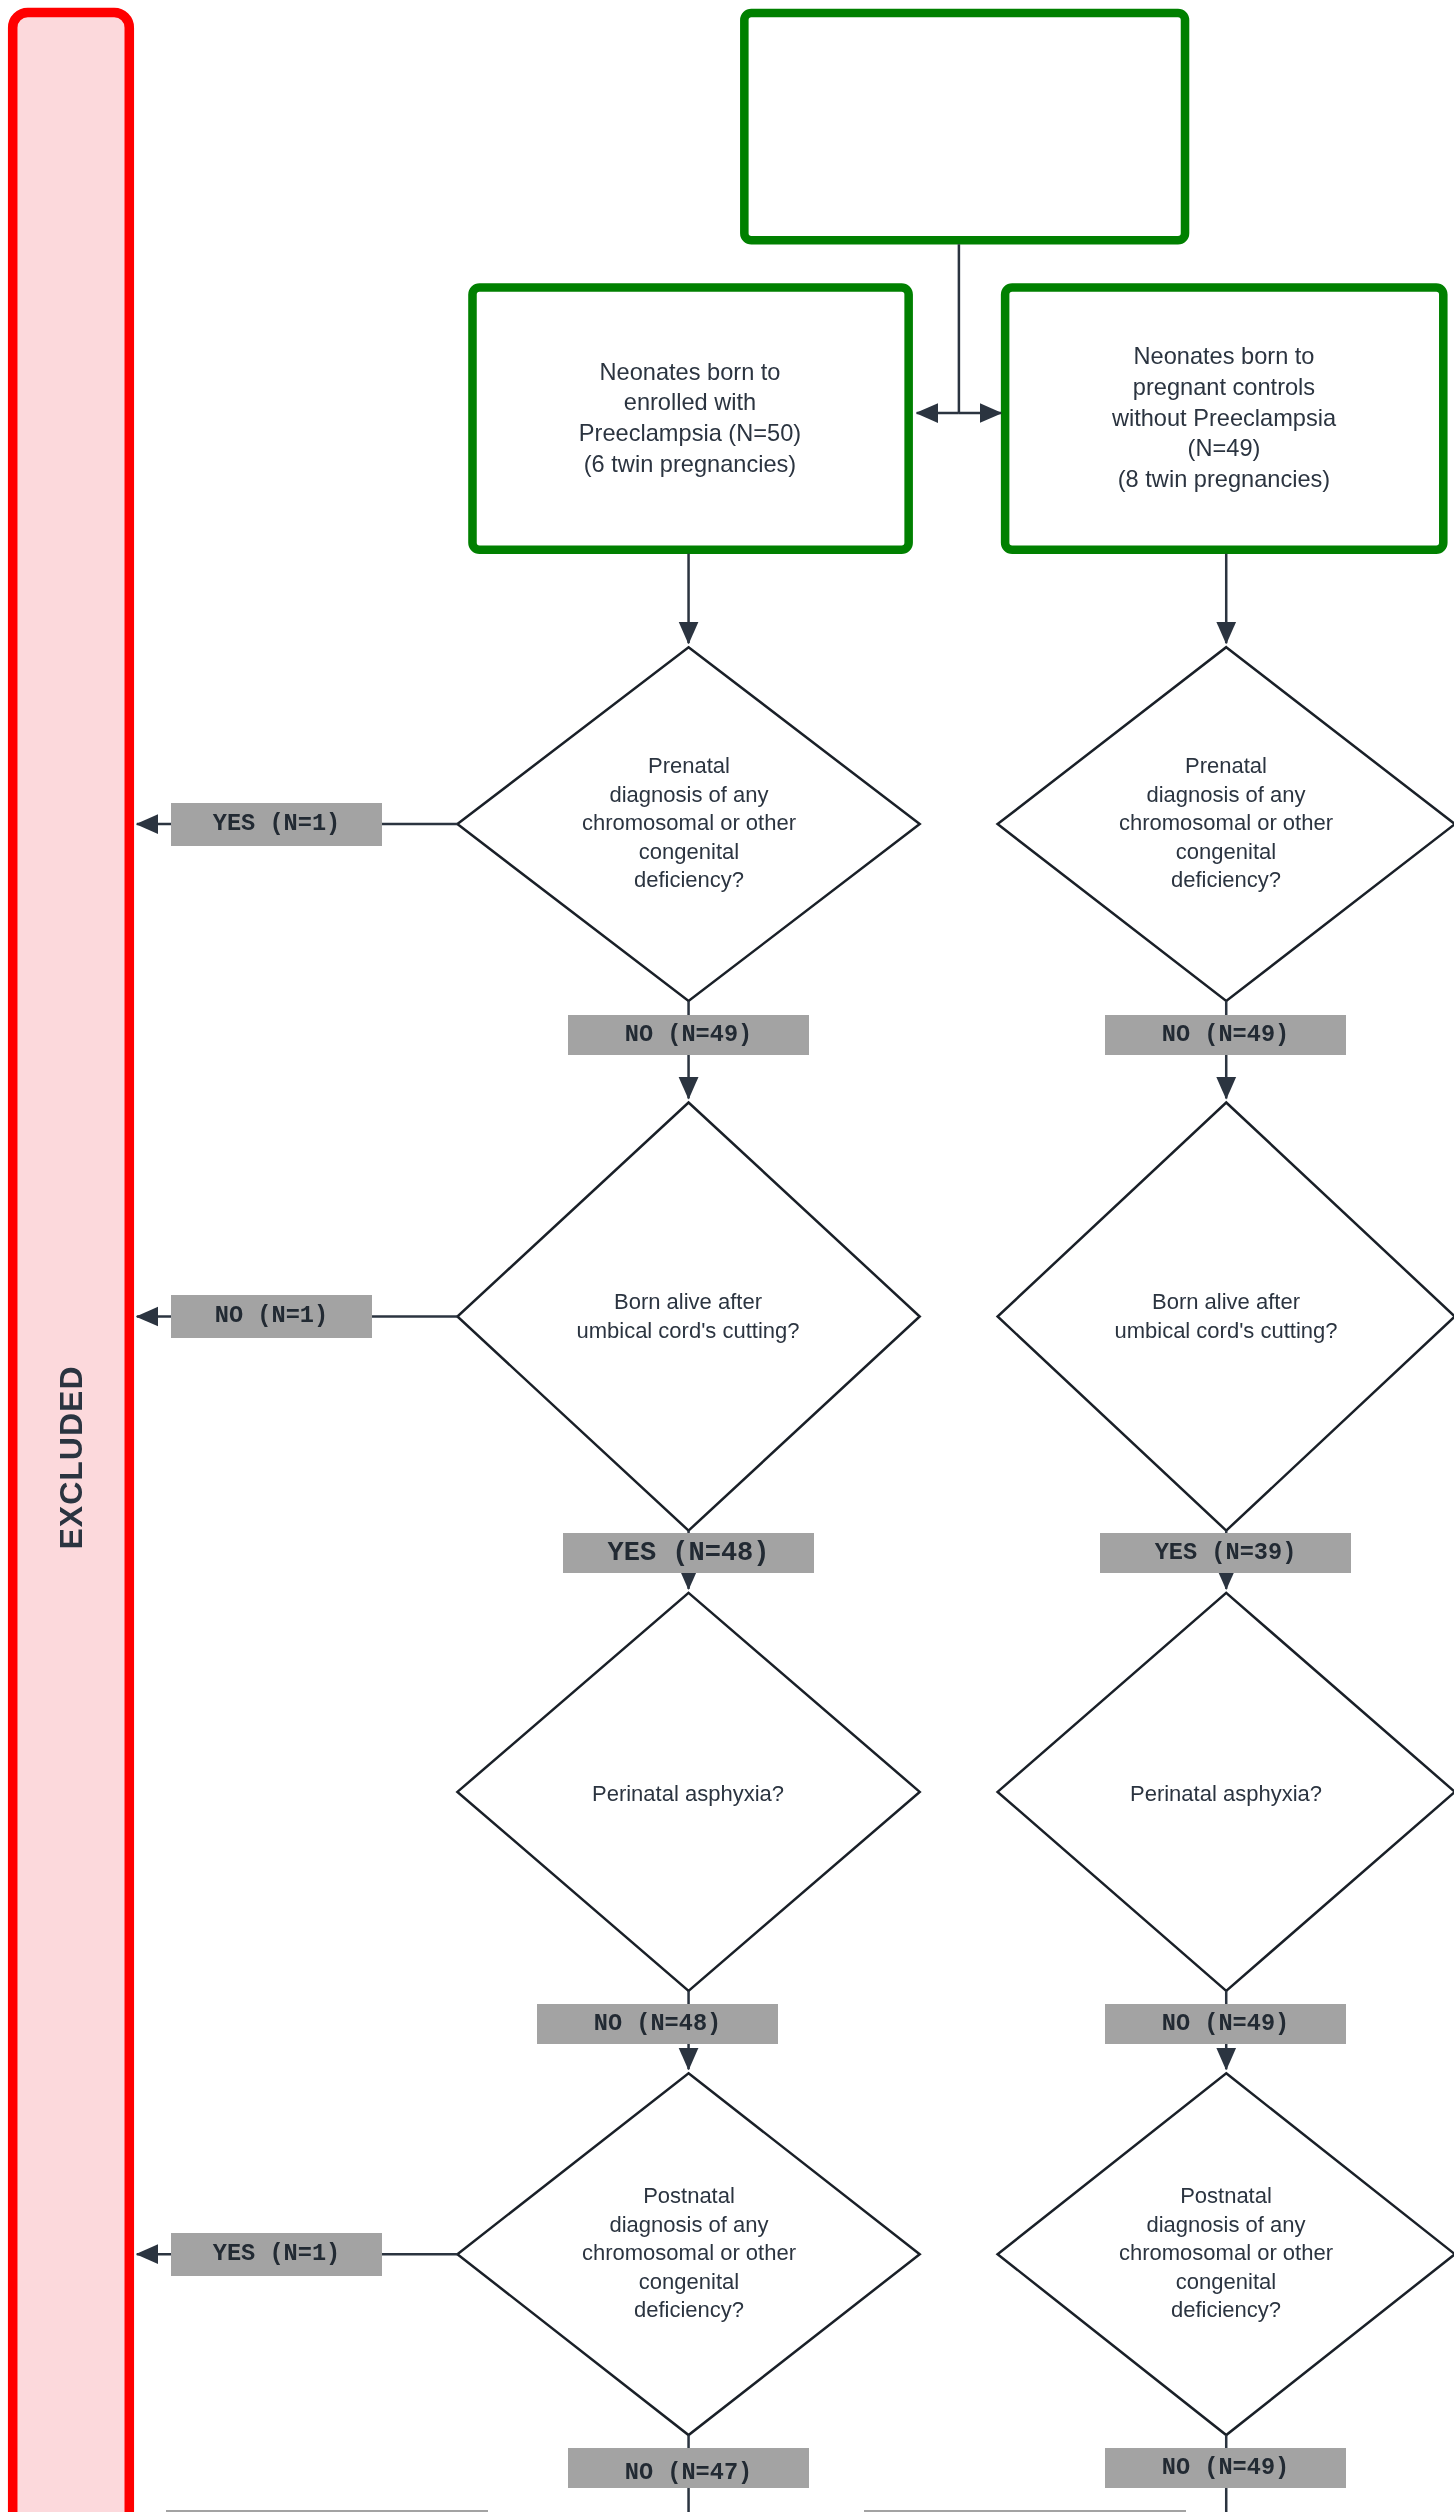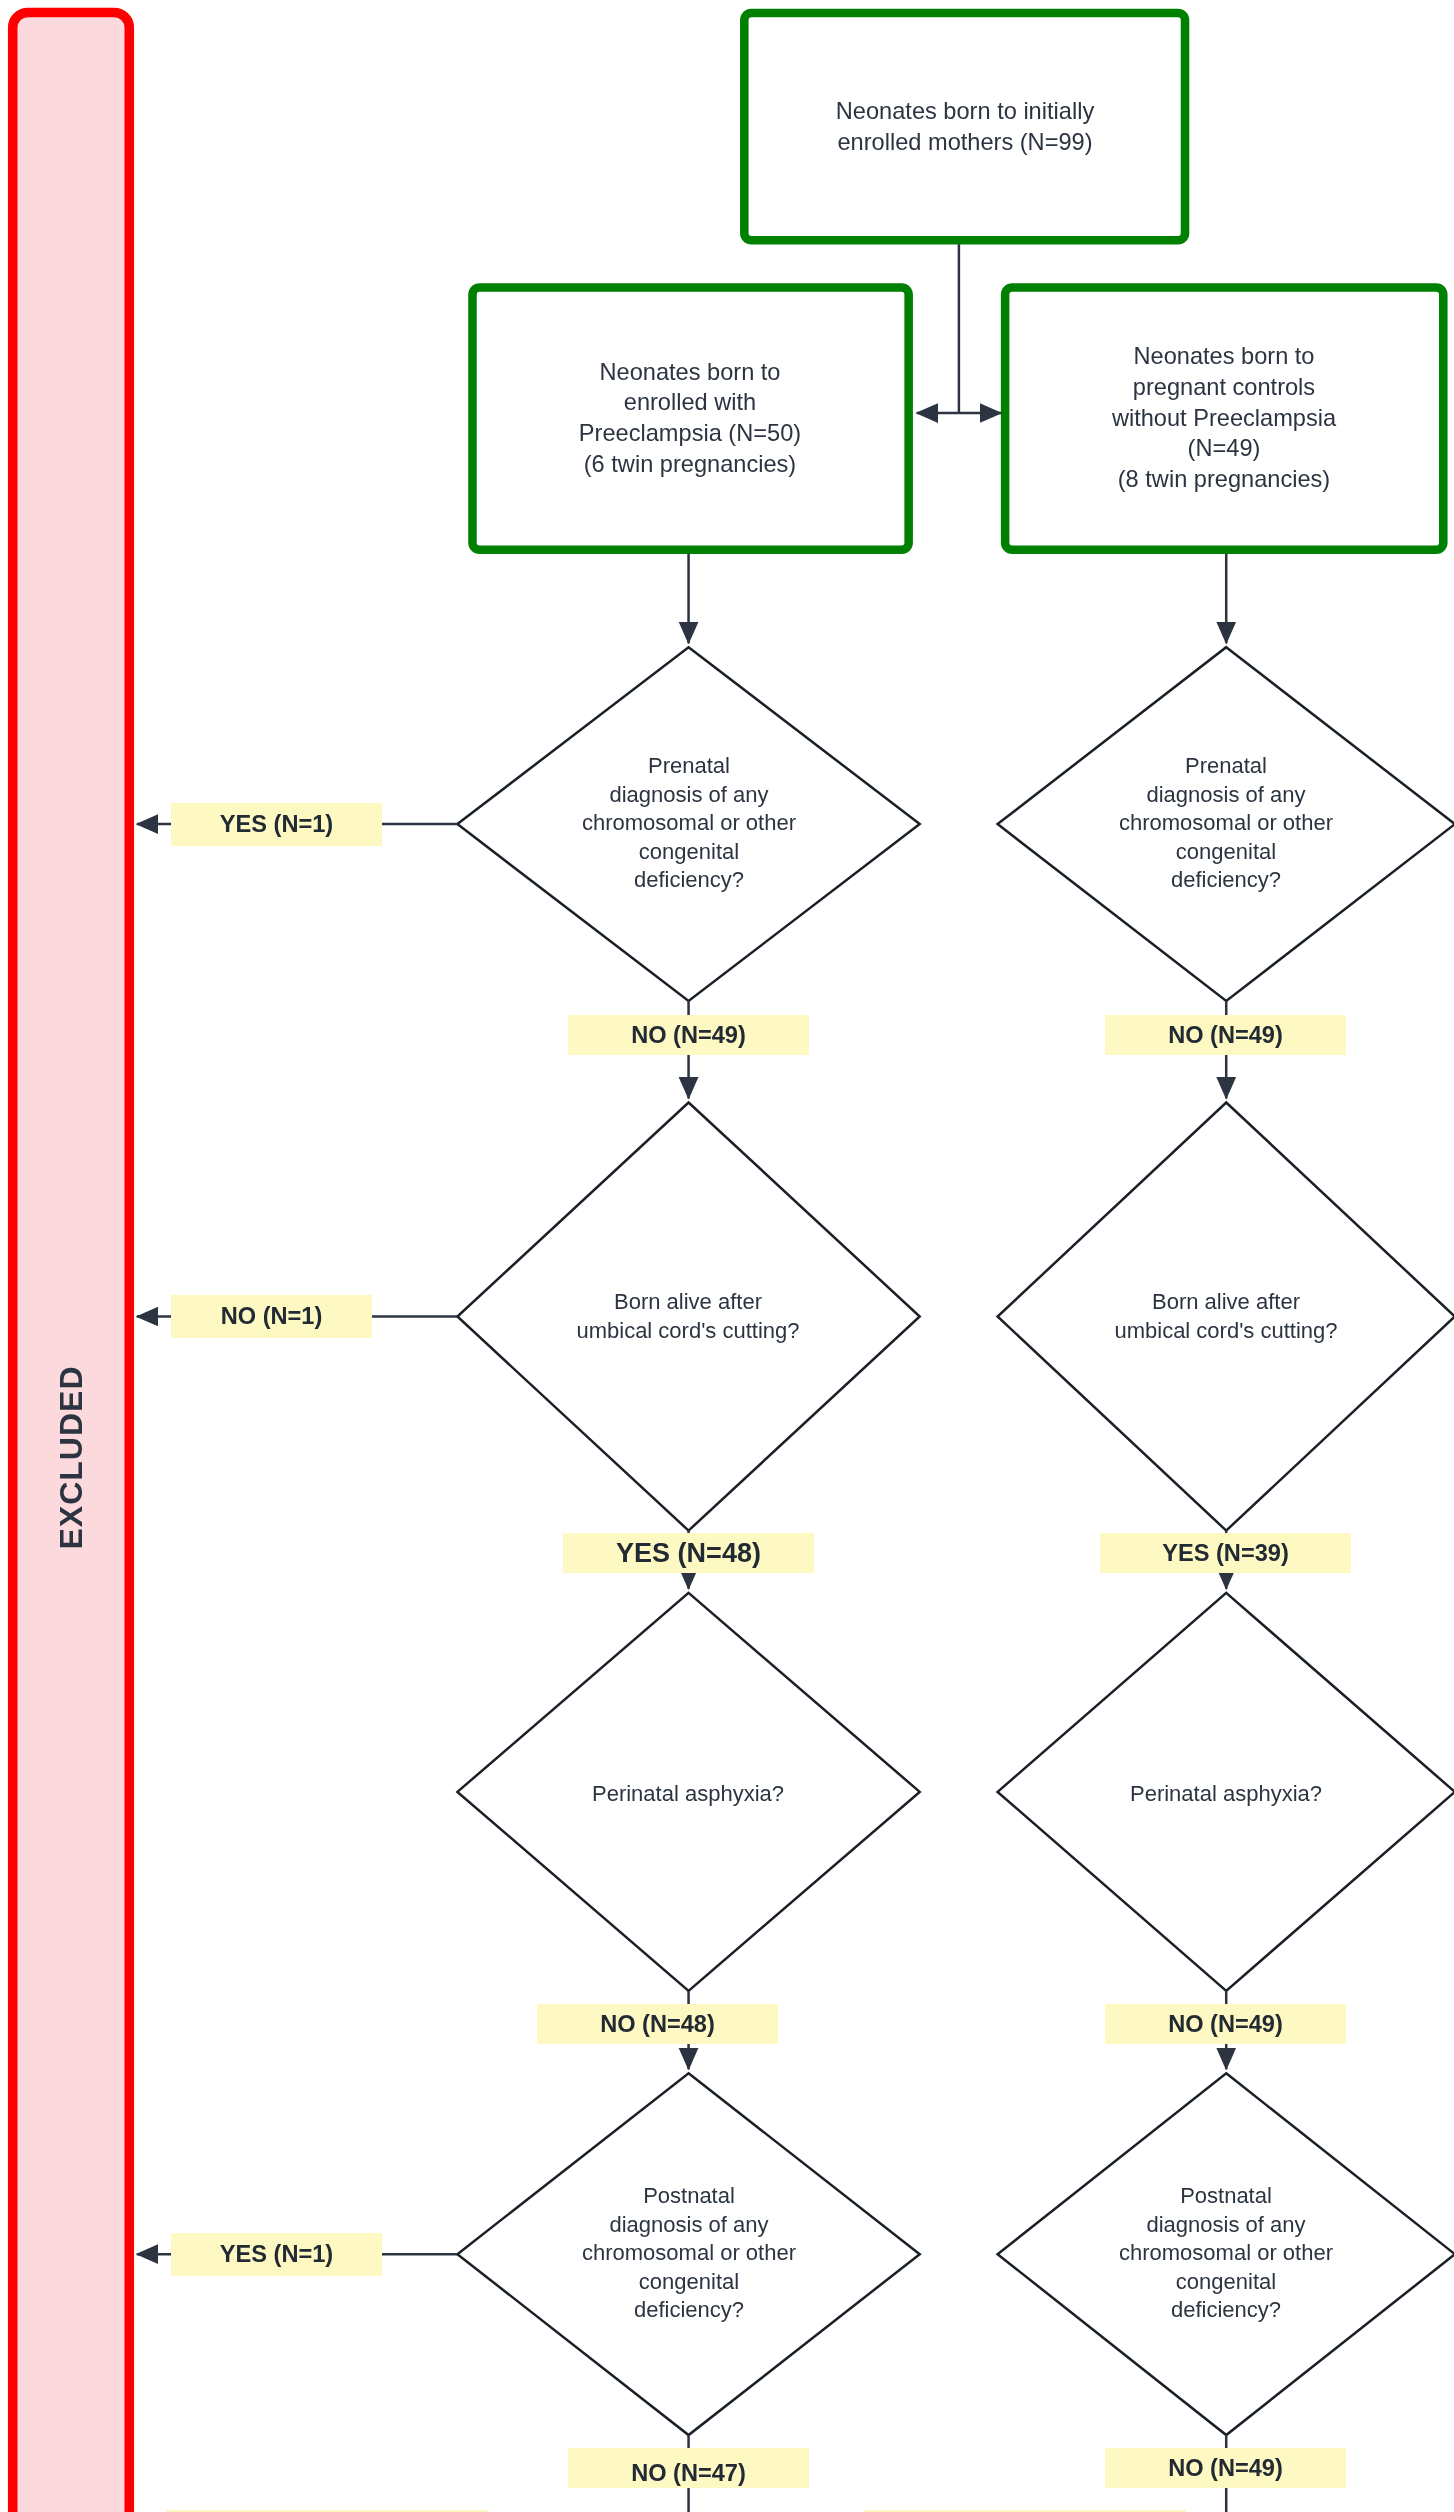--- a/index.html
+++ b/index.html
@@ -6,21 +6,21 @@
   #root{position:relative;width:1455px;height:2924px;background:#fff;
         font-family:"Liberation Sans","DejaVu Sans",sans-serif;}
   svg#canvas{position:absolute;left:0;top:0;width:1455px;height:2924px;}
 
   .node-text{position:absolute;display:flex;align-items:center;justify-content:center;
              text-align:center;color:#2b3440;line-height:1.30;pointer-events:none;}
   .node-text span{display:block;width:100%;}
 
   .edge-label{position:absolute;display:flex;align-items:center;justify-content:center;
               text-align:center;font-weight:bold;color:#222a33;line-height:1.22;
-              background:#fef9c3;}
+              background:#a3a3a3;font-family:Liberation Mono, monospace;}
 
   .excluded-label{position:absolute;display:flex;align-items:center;justify-content:center;
                   color:#2b3440;font-weight:bold;letter-spacing:1px;}
 </style>
 </head>
 <body>
 
 <div id="root">
 
   <svg id="canvas" viewBox="0 0 2895 5819">
@@ -80,26 +80,20 @@
 
     <path d="M1370,5090 L272,5090" fill="none" stroke="#2B3440" stroke-width="5" marker-end="url(#ah)"></path>
     <path d="M2440,5090 L1370,5090" fill="none" stroke="#2B3440" stroke-width="5"></path>
   </svg>
 
   <div class="excluded-label" style="left:12.6px;top:1206px;width:117px;height:502px;font-size:32px;
               transform-origin:center center;">
     <span style="transform:rotate(-90deg);white-space:nowrap;display:block;">EXCLUDED</span>
   </div>
 
-  <div class="node-text" style="left:754px;top:13px;width:422px;height:227px;font-size:23.6px;">
-    <span>
-        <div>Neonates born to initially</div>
-        <div>enrolled mothers (N=99)</div>
-      </span>
-  </div>
 
   <div class="node-text" style="left:481px;top:287px;width:418px;height:262px;font-size:23.6px;">
     <span>
         <div>Neonates born to</div>
         <div>enrolled with</div>
         <div>Preeclampsia (N=50)</div>
         <div>(6 twin pregnancies)</div>
       </span>
   </div>
 

